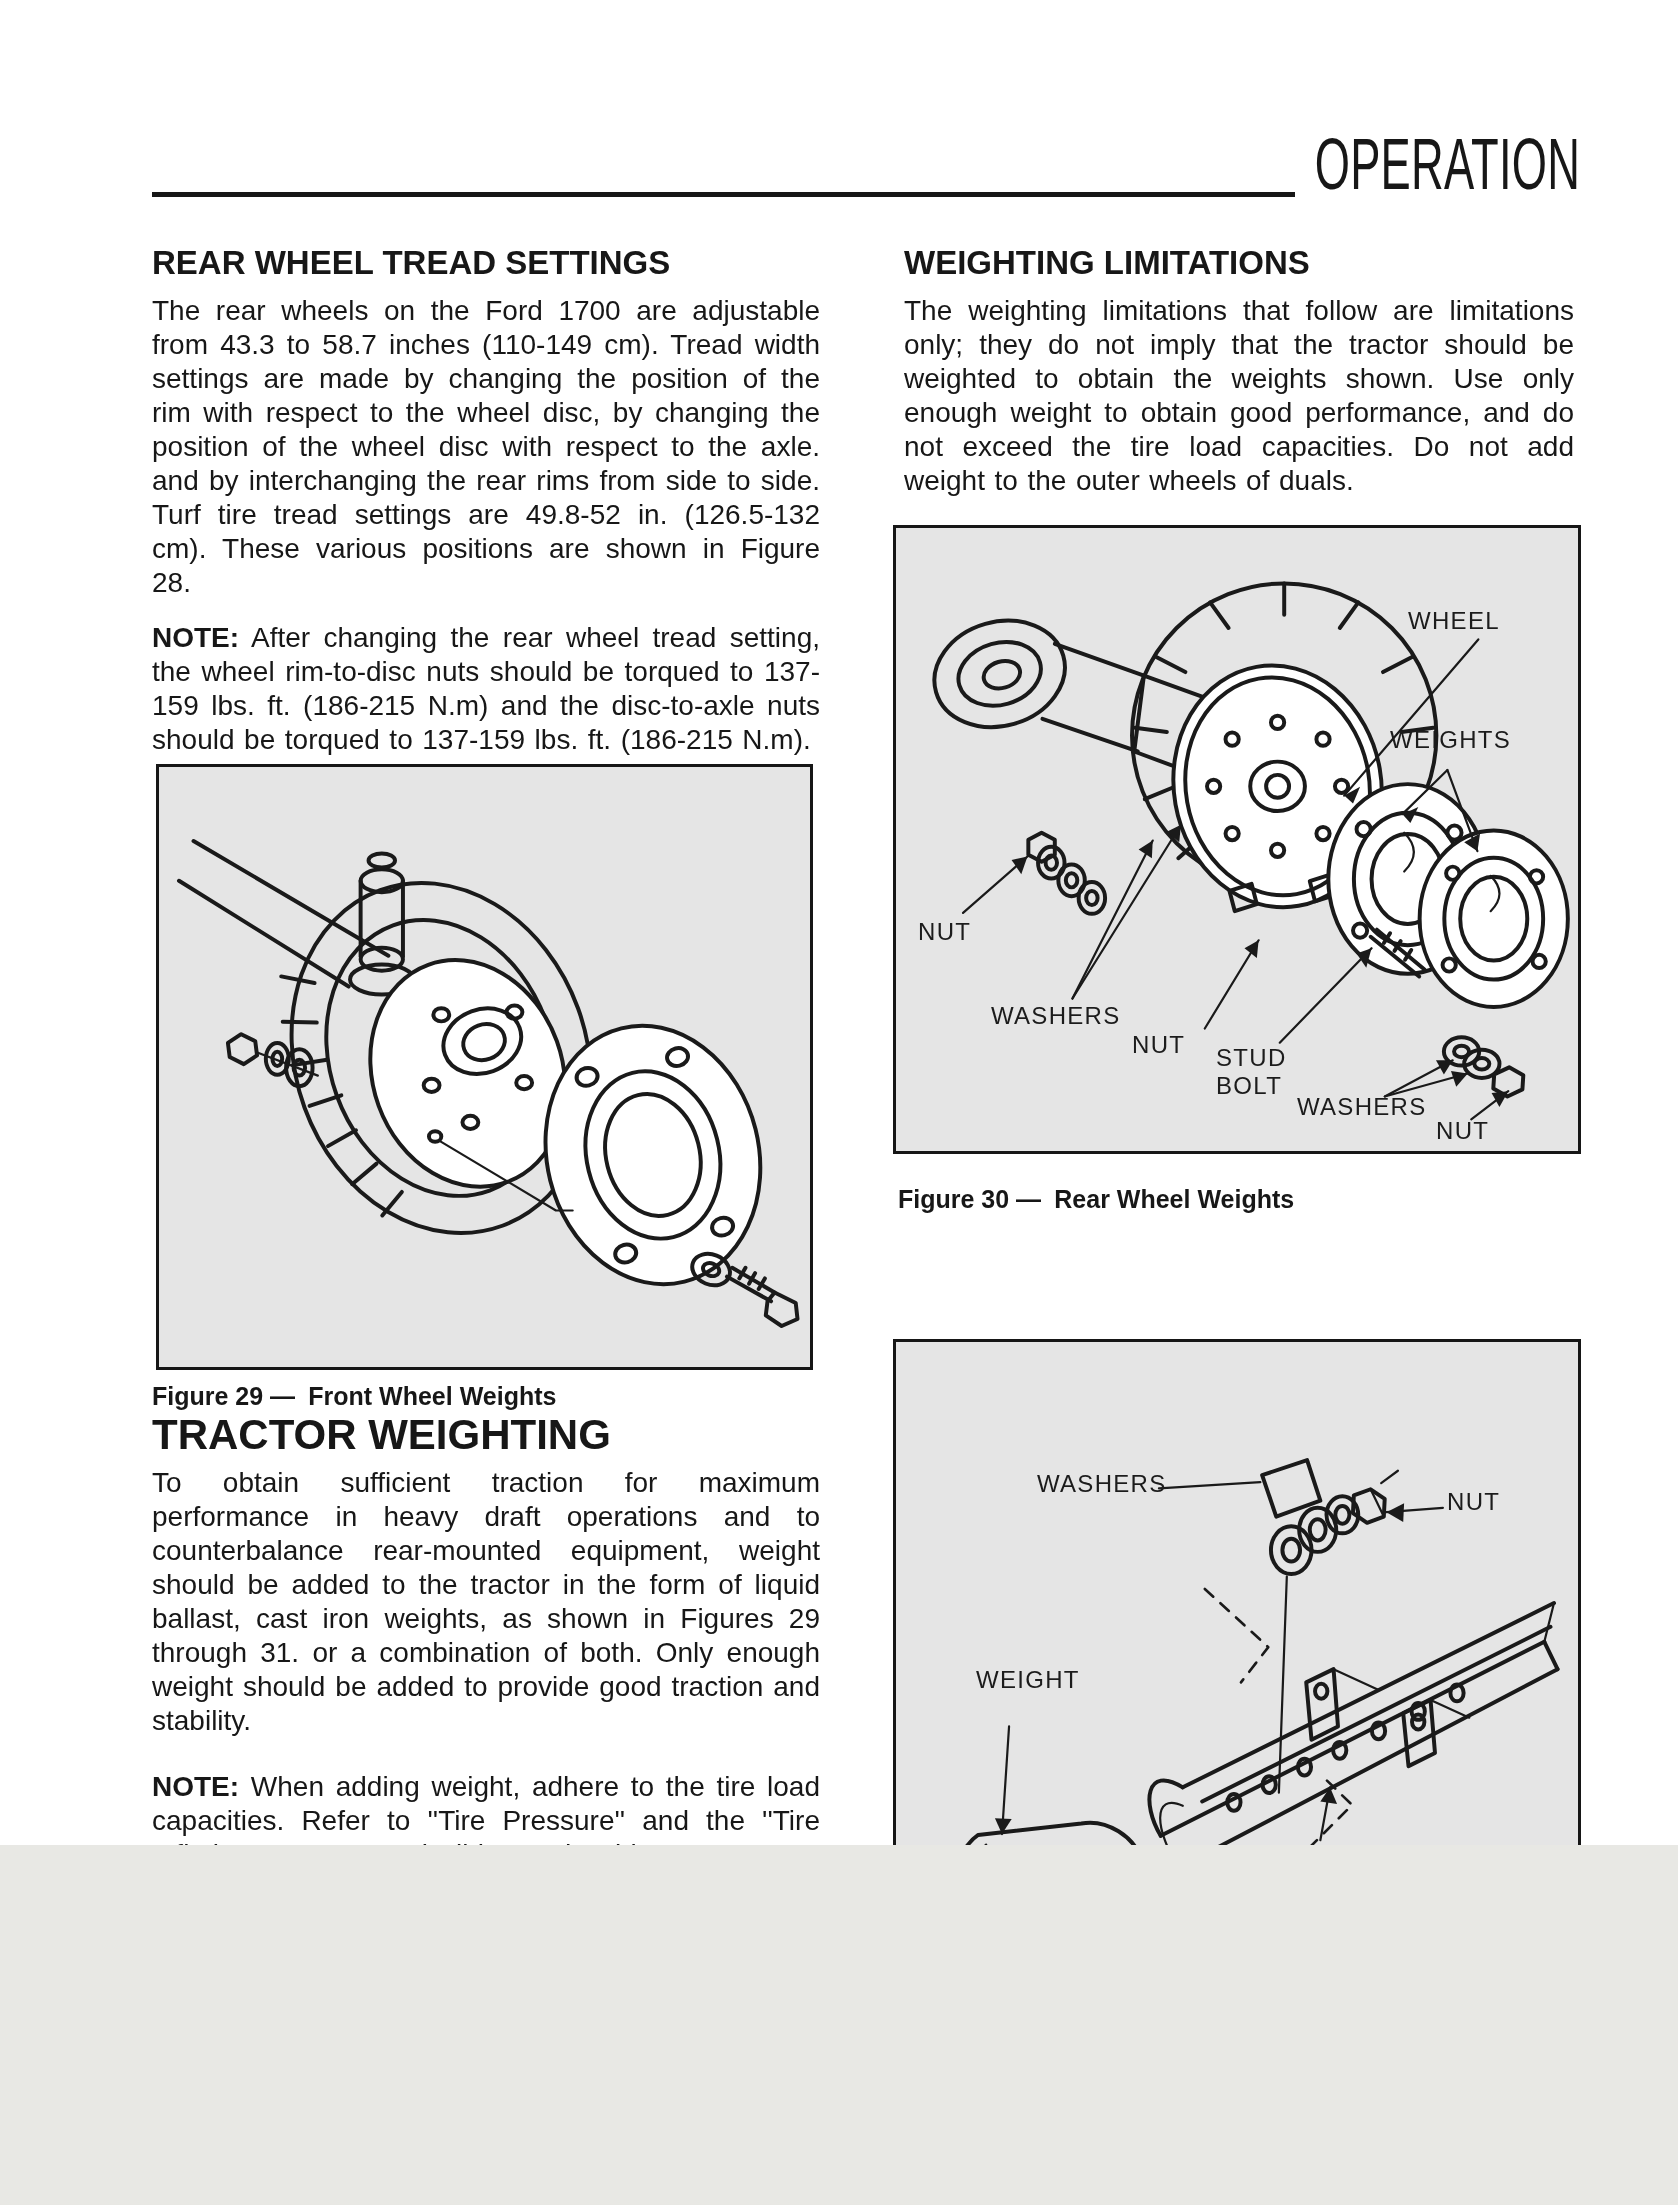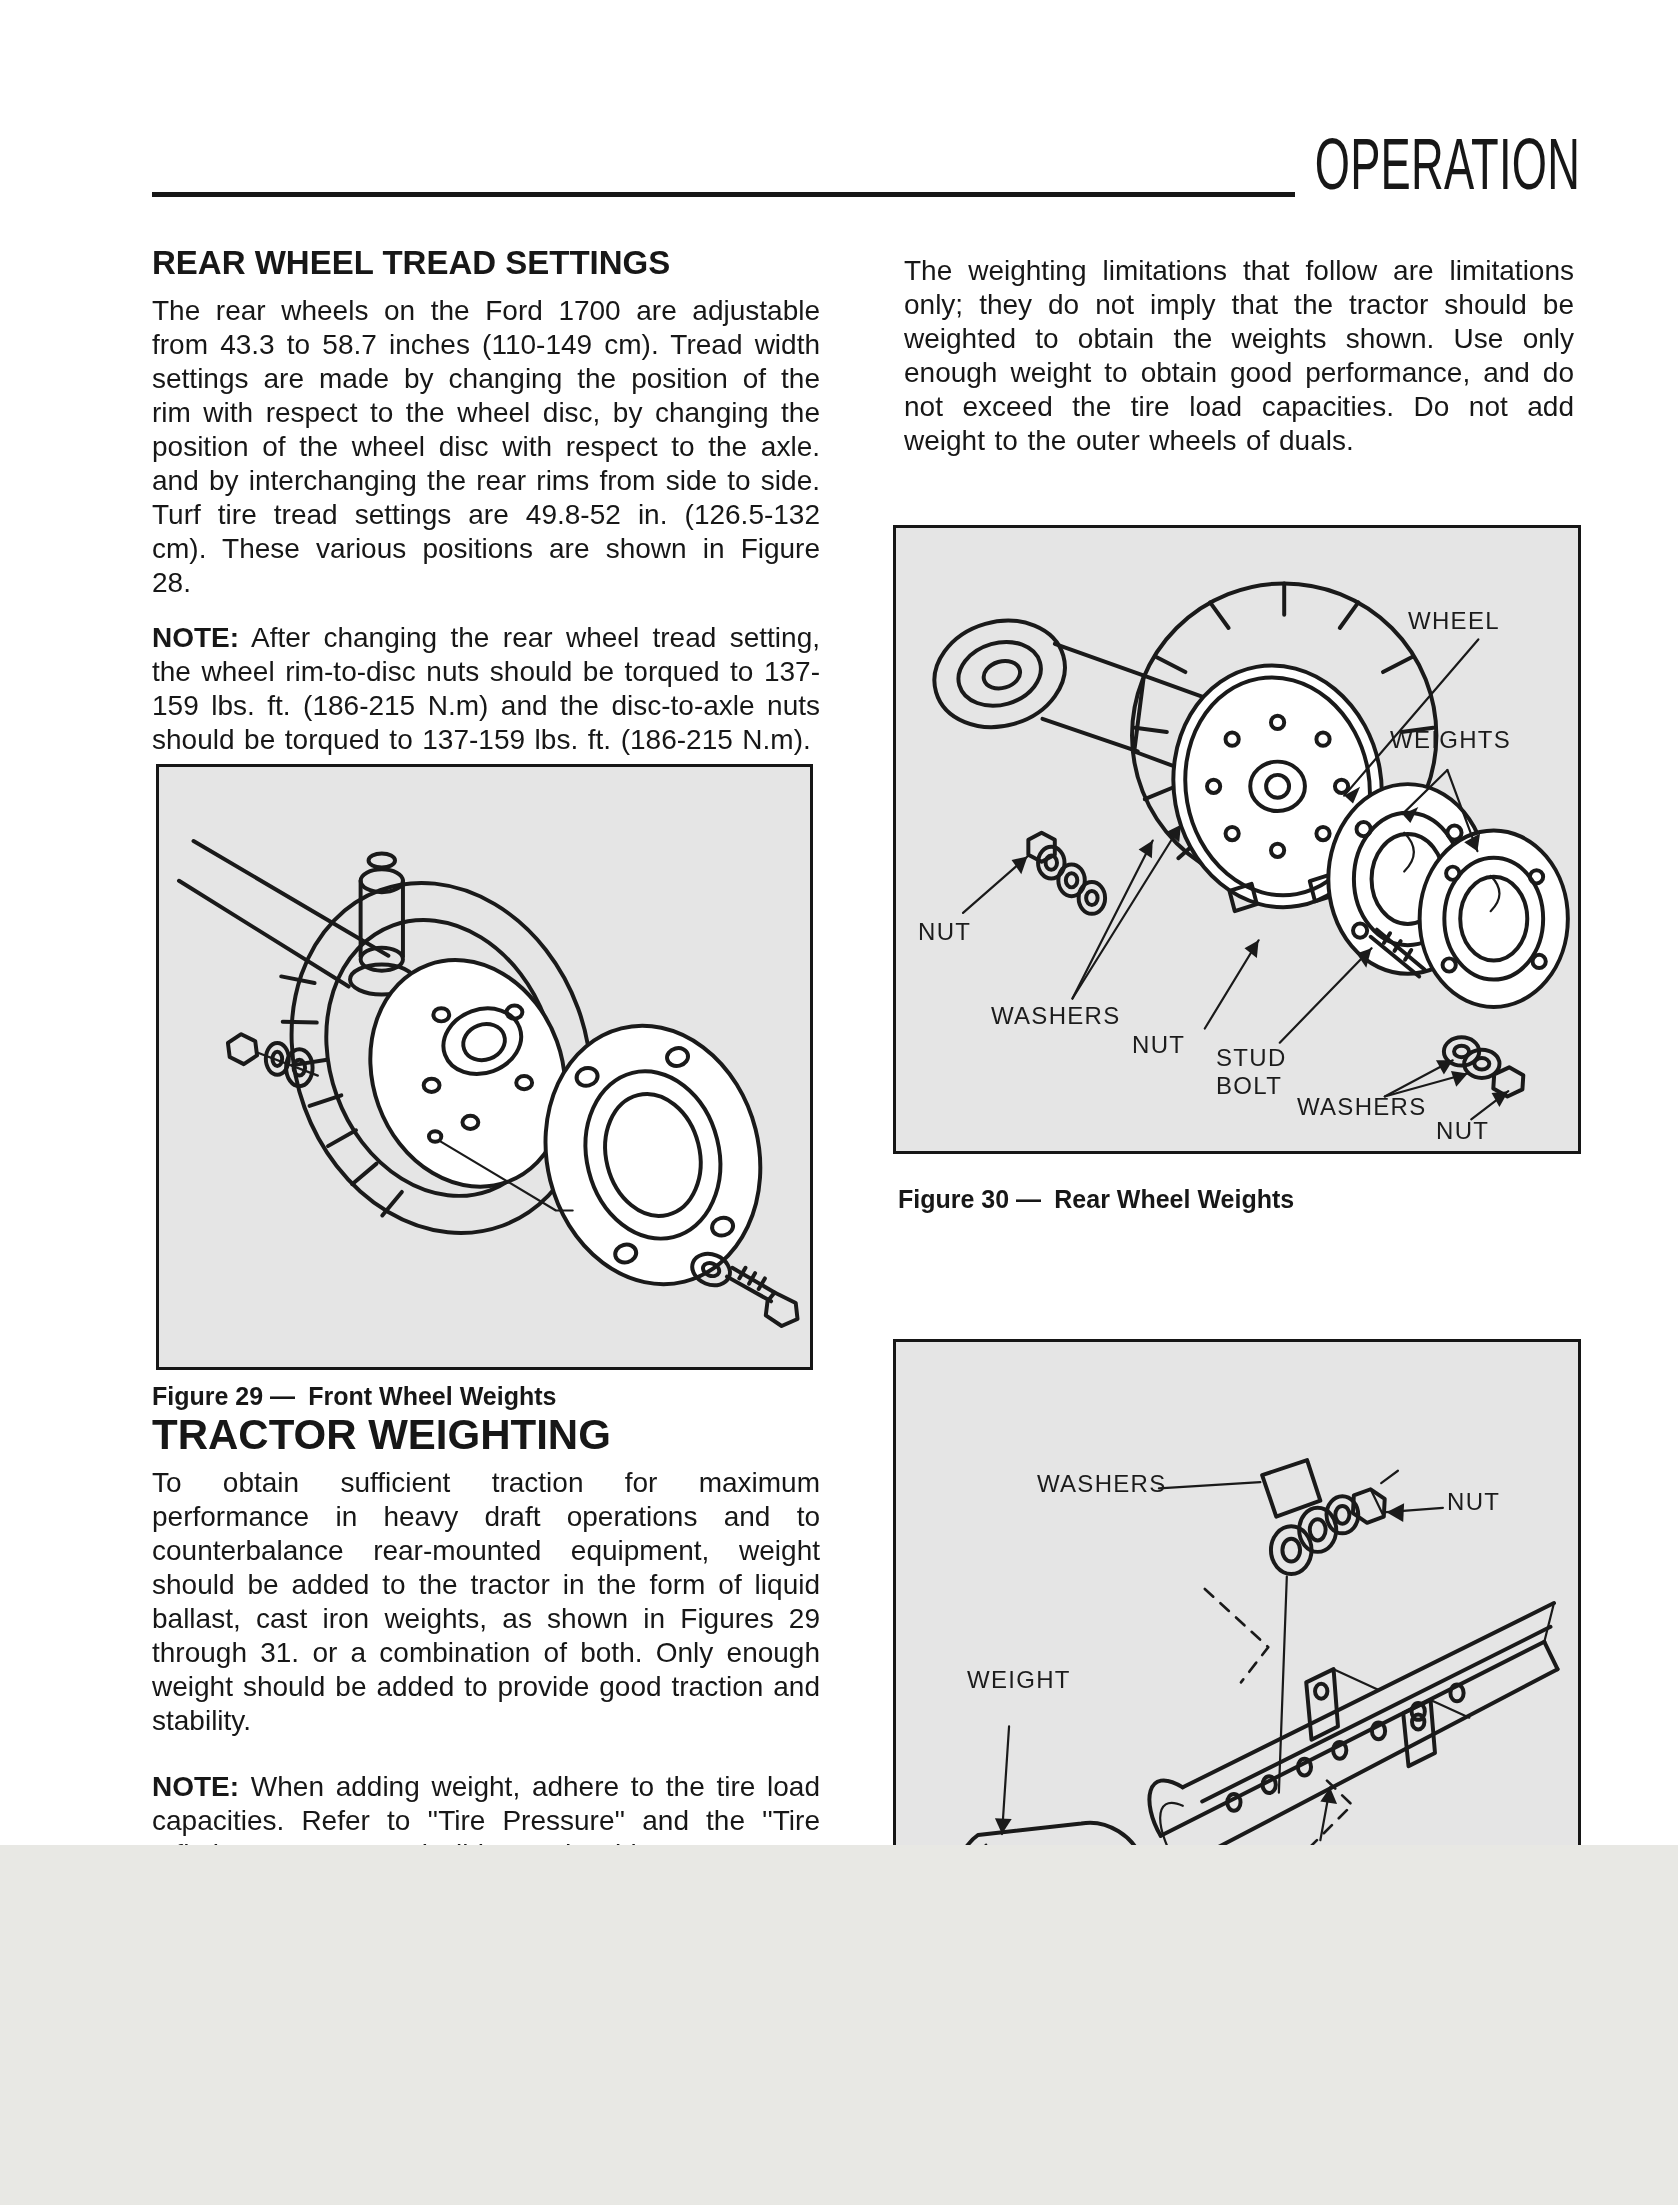--- a/index.html
+++ b/index.html
@@ -148,20 +148,21 @@
     <div class="caption" id="cap29">
       <span>Figure 29 —</span><span class="cap-title">Front Wheel Weights</span>
     </div>
 
     <h1 class="sec">TRACTOR WEIGHTING</h1>
     <p class="body" style="margin-top:8px">To obtain sufficient traction for maximum performance in heavy draft operations and to counterbalance rear-mounted equipment, weight should be added to the tractor in the form of liquid ballast, cast iron weights, as shown in Figures 29 through 31. or a combination of both. Only enough weight should be added to provide good traction and stability.</p>
     <p class="body" style="margin-top:32px"><b>NOTE:</b> <span>When adding weight, adhere to the tire load capacities. Refer to ''Tire Pressure'' and the ''Tire Inflation Versus Permissible Load'' table on page 22.</span></p>
   </div>
 
   <div class="col col-right">
+    <h2 class="sec">WEIGHTING LIMITATIONS</h2>
     <p class="body">The weighting limitations that follow are limitations only; they do not imply that the tractor should be weighted to obtain the weights shown. Use only enough weight to obtain good performance, and do not exceed the tire load capacities. Do not add weight to the outer wheels of duals.</p>
   </div>
 
   <div class="figbox" id="fig30">
     <svg viewBox="0 0 1546 1411">
       <g class="art">
 
         <ellipse cx="235" cy="330" rx="150" ry="118" transform="rotate(-16 235 330)"></ellipse>
         <ellipse cx="235" cy="330" rx="95" ry="70" transform="rotate(-16 235 330)"></ellipse>
         <ellipse cx="240" cy="332" rx="42" ry="30" transform="rotate(-16 240 332)"></ellipse>
@@ -338,21 +339,21 @@
         <line x1="1240" y1="376" x2="1112" y2="386" class="thin"></line>
         <polygon class="fb" points="1112,386 1152,366 1150,408"></polygon>
         <line x1="256" y1="872" x2="240" y2="1116" class="thin"></line>
         <polygon class="fb" points="240,1116 224,1080 262,1082"></polygon>
         <line x1="962" y1="1130" x2="984" y2="1010" class="thin"></line>
         <polygon class="fb" points="984,1010 962,1042 1000,1048"></polygon>
       </g>
     </svg>
     <span class="figlabel" style="left:141px;top:128px">WASHERS</span>
     <span class="figlabel" style="left:551px;top:146px">NUT</span>
-    <span class="figlabel" style="left:71px;top:324px">WEIGHT</span>
+    <span class="figlabel" style="left:80px;top:324px">WEIGHT</span>
     <span class="figlabel" style="left:368px;top:503px">BUMPER</span>
   </div>
   <div class="caption" id="cap31">
     <span>Figure 54 —</span><span class="cap-title">Front End Weights</span>
   </div>
 
   <div class="pageno">21</div>
 
 </div>
 

